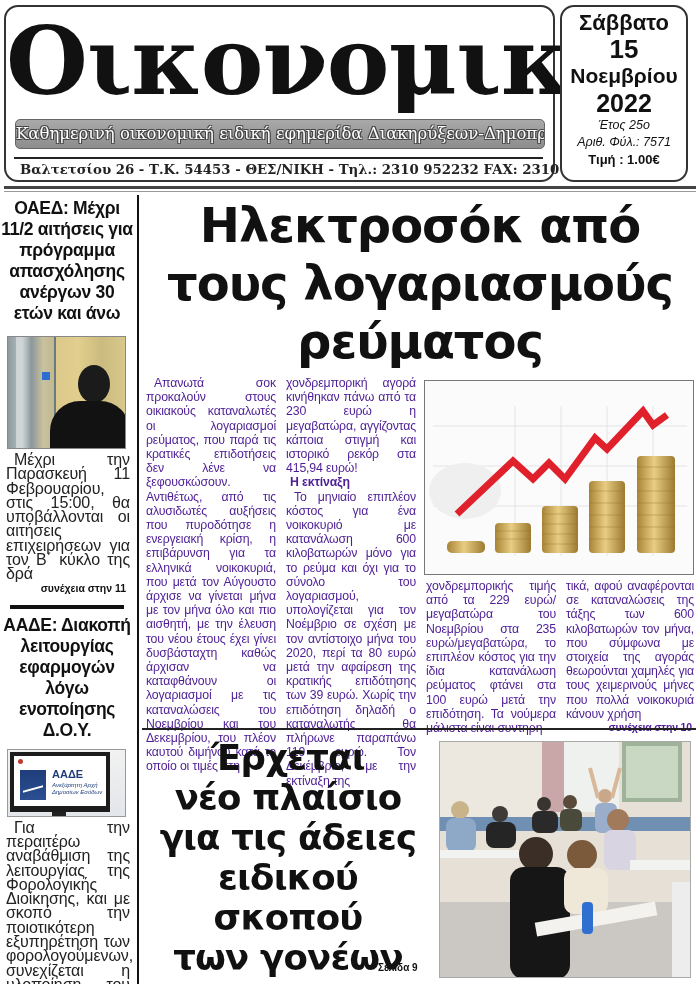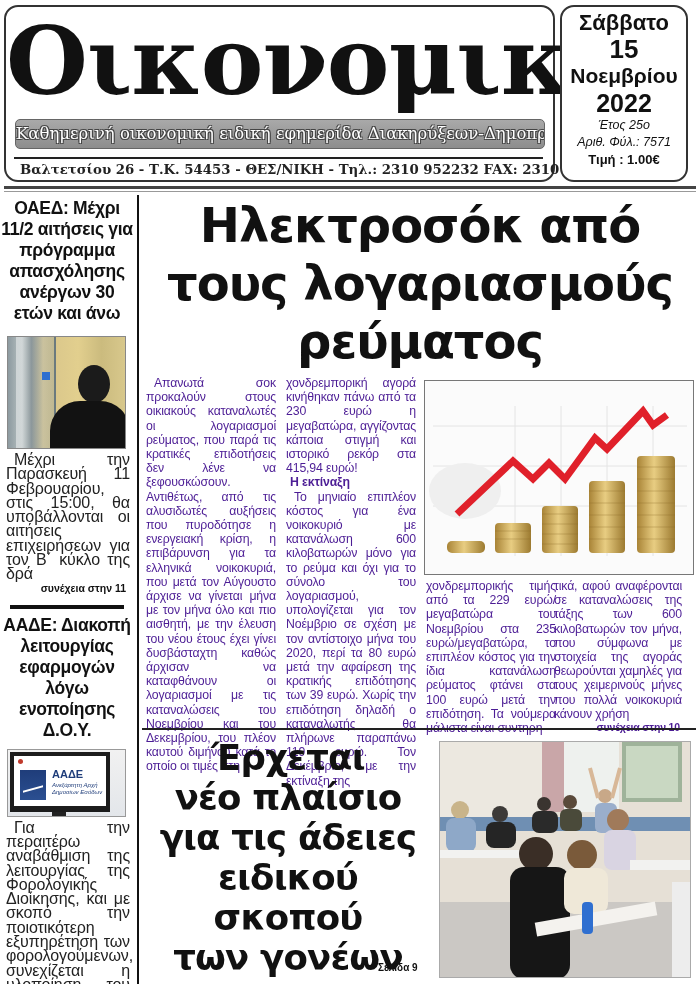--- a/index.html
+++ b/index.html
@@ -94,21 +94,21 @@
   .col {
     position: absolute; font-size: 12.3px; line-height: 14.2px; text-align: justify; color: #4c1d95;
     letter-spacing: -0.15px;
   }
   .col .p { text-indent: 8px; }
   .col .sub { font-weight: bold; text-indent: 4px; }
 
   .col1 { left: 146px; top: 376px; width: 130px; }
   .col2 { left: 286px; top: 376px; width: 130px; }
   .col3 { left: 426px; top: 579px; width: 130px; }
-  .col4 { left: 554px; top: 579px; width: 128px; }
+  .col4 { left: 566px; top: 579px; width: 128px; }
 
   .chart-photo {
     position: absolute; left: 424px; top: 380px; width: 270px; height: 195px;
     border: 1px solid #777; background: #fbfbfb; overflow: hidden;
   }
   .chart-photo svg { display: block; }
 
   .mid-rule { position: absolute; left: 142px; top: 728px; width: 554px; height: 2px; background: #222; }
 
   

